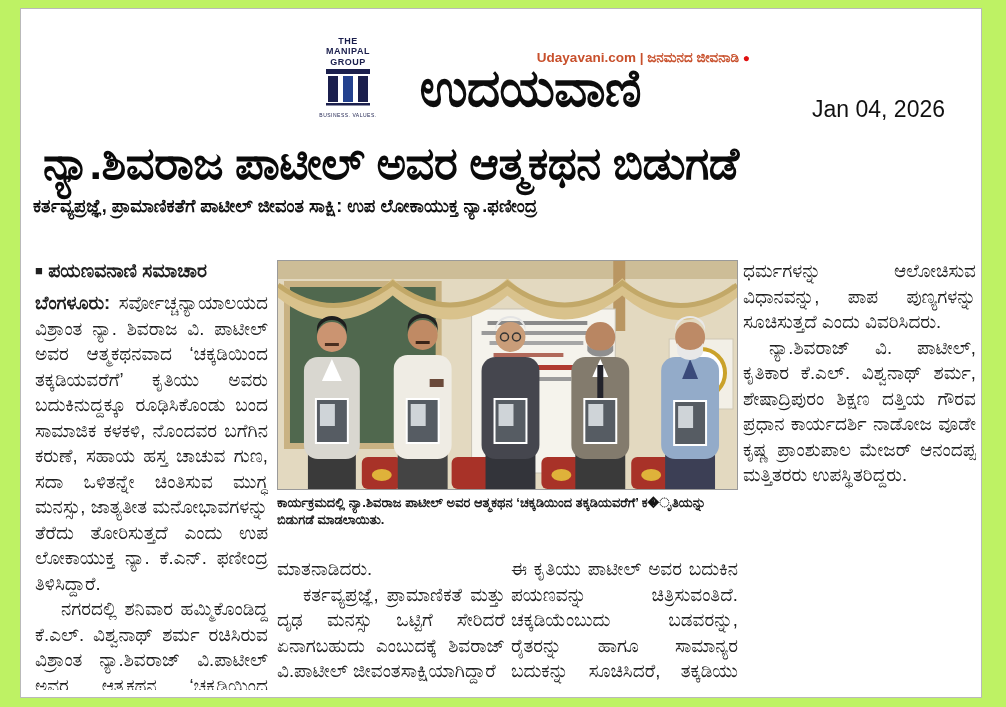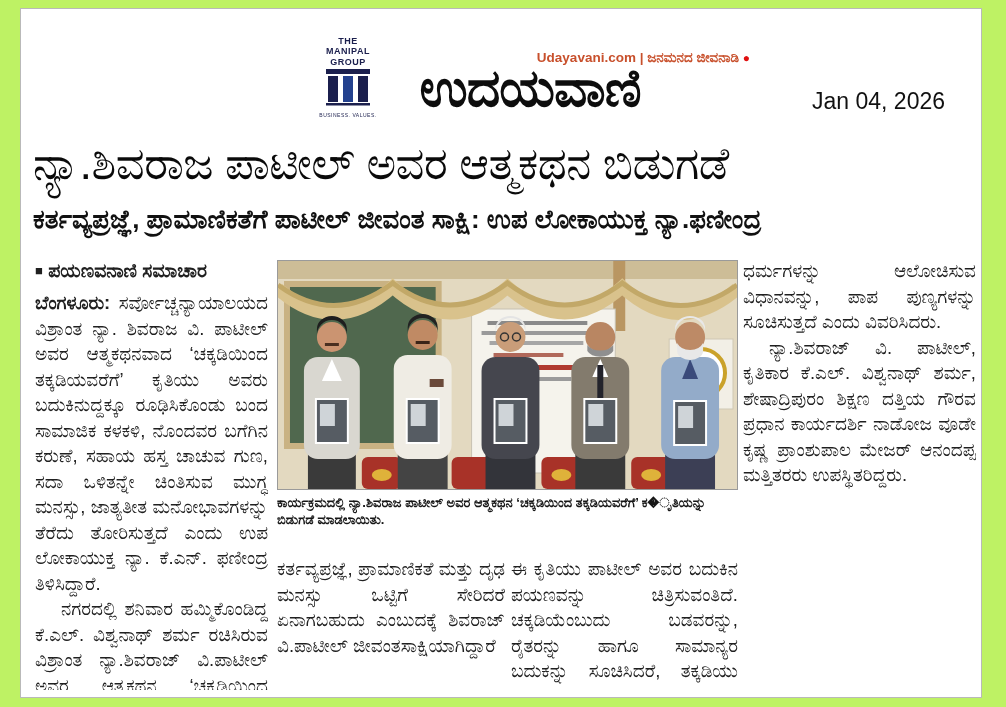--- a/index.html
+++ b/index.html
@@ -11,28 +11,28 @@
 
   
   .logo { position:absolute; left:308px; top:36px; width:80px; text-align:center; }
   .logo-text { font-size:9px; font-weight:bold; letter-spacing:.5px; color:#1b1f4d; line-height:1.15; white-space:pre-line; }
   .logo-tag { font-size:5px; color:#1b1f4d; letter-spacing:.5px; margin-top:1px; }
   .red-line { position:absolute; left:430px; top:50px; width:320px; text-align:right;
               font-size:13.5px; font-weight:bold; color:#c8502c; }
   .red-dot { color:#e01010; font-size:12px; }
   .masthead-title { position:absolute; left:365px; top:58px; width:330px; text-align:center;
                     font-size:52px; font-weight:900; color:#0d0d0d; letter-spacing:-1px; }
-  .clip-date { position:absolute; left:812px; top:88px; width:140px;
+  .clip-date { position:absolute; left:812px; top:96px; width:140px;
                font-size:23px; color:#111; }
 
   
-  .headline { position:absolute; left:33px; top:136px; width:948px; height:66px; overflow:hidden;
-              font-size:45px; line-height:1.25; font-weight:400; color:#0a0a0a; letter-spacing:-.5px; }
-  .subheadline { position:absolute; left:33px; top:204px; width:948px; height:40px; overflow:hidden;
-                 font-size:26px; font-weight:bold; color:#111; }
+  .headline { position:absolute; left:43px; top:136px; width:948px; height:66px; overflow:hidden;
+              font-size:45px; line-height:1.25; font-weight:700; color:#0a0a0a; letter-spacing:-.5px; }
+  .subheadline { position:absolute; left:33px; top:196px; width:948px; height:40px; overflow:hidden;
+                 font-size:18px; font-weight:bold; color:#111; }
 
   
   .col { position:absolute; font-size:18.5px; line-height:1.38; text-align:justify;
          color:#202020; overflow:hidden; }
   .col p + p { text-indent:1.4em; }
   .col1 { left:35px;  top:258px; width:233px; height:432px; }
   .col2 { left:277px; top:556px; width:228px; height:134px; }
   .col3 { left:511px; top:556px; width:227px; height:134px; }
   .col4 { left:743px; top:258px; width:233px; height:432px; }
   .byline { font-weight:bold; font-size:19px; margin-bottom:6px; text-align:left; }
@@ -197,20 +197,21 @@
           <rect x="397" y="140" width="32" height="44" fill="#565c63" stroke="#fff" stroke-width="2"></rect>
           <rect x="401" y="145" width="15" height="22" fill="#cfd4d8"></rect>
         </g>
       </g>
     </svg>
   </div>
 
   <div class="caption">ಕಾರ್ಯಕ್ರಮದಲ್ಲಿ ನ್ಯಾ.ಶಿವರಾಜ ಪಾಟೀಲ್ ಅವರ ಆತ್ಮಕಥನ ‘ಚಕ್ಕಡಿಯಿಂದ ತಕ್ಕಡಿಯವರೆಗೆ’ ಕ�ೃತಿಯನ್ನು ಬಿಡುಗಡೆ ಮಾಡಲಾಯಿತು.</div>
 
   <div class="col col2">
+    <p>ಮಾತನಾಡಿದರು.</p>
     <p>ಕರ್ತವ್ಯಪ್ರಜ್ಞೆ, ಪ್ರಾಮಾಣಿಕತೆ ಮತ್ತು ದೃಢ ಮನಸ್ಸು ಒಟ್ಟಿಗೆ ಸೇರಿದರೆ ಏನಾಗಬಹುದು ಎಂಬುದಕ್ಕೆ ಶಿವರಾಜ್ ವಿ.ಪಾಟೀಲ್ ಜೀವಂತಸಾಕ್ಷಿಯಾಗಿದ್ದಾರೆ</p>
   </div>
 
   <div class="col col3">
     <p>ಈ ಕೃತಿಯು ಪಾಟೀಲ್ ಅವರ ಬದುಕಿನ ಪಯಣವನ್ನು ಚಿತ್ರಿಸುವಂತಿದೆ. ಚಕ್ಕಡಿಯೆಂಬುದು ಬಡವರನ್ನು, ರೈತರನ್ನು ಹಾಗೂ ಸಾಮಾನ್ಯರ ಬದುಕನ್ನು ಸೂಚಿಸಿದರೆ, ತಕ್ಕಡಿಯು ಜೀವನ, ನ್ಯಾಯ–ನೀತಿ</p>
   </div>
 
   <div class="col col4">
     <p>ಧರ್ಮಗಳನ್ನು ಆಲೋಚಿಸುವ ವಿಧಾನವನ್ನು, ಪಾಪ ಪುಣ್ಯಗಳನ್ನು ಸೂಚಿಸುತ್ತದೆ ಎಂದು ವಿವರಿಸಿದರು.</p>
     <p>ನ್ಯಾ.ಶಿವರಾಜ್ ವಿ. ಪಾಟೀಲ್, ಕೃತಿಕಾರ ಕೆ.ಎಲ್. ವಿಶ್ವನಾಥ್ ಶರ್ಮ, ಶೇಷಾದ್ರಿಪುರಂ ಶಿಕ್ಷಣ ದತ್ತಿಯ ಗೌರವ ಪ್ರಧಾನ ಕಾರ್ಯದರ್ಶಿ ನಾಡೋಜ ವೂಡೇ ಕೃಷ್ಣ ಪ್ರಾಂಶುಪಾಲ ಮೇಜರ್ ಆನಂದಪ್ಪ ಮತ್ತಿತರರು ಉಪಸ್ಥಿತರಿದ್ದರು.</p>

